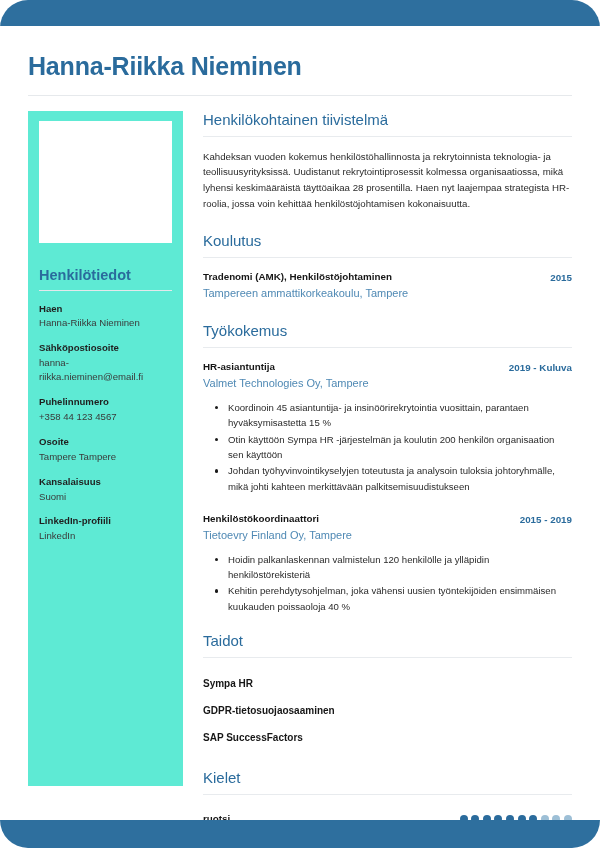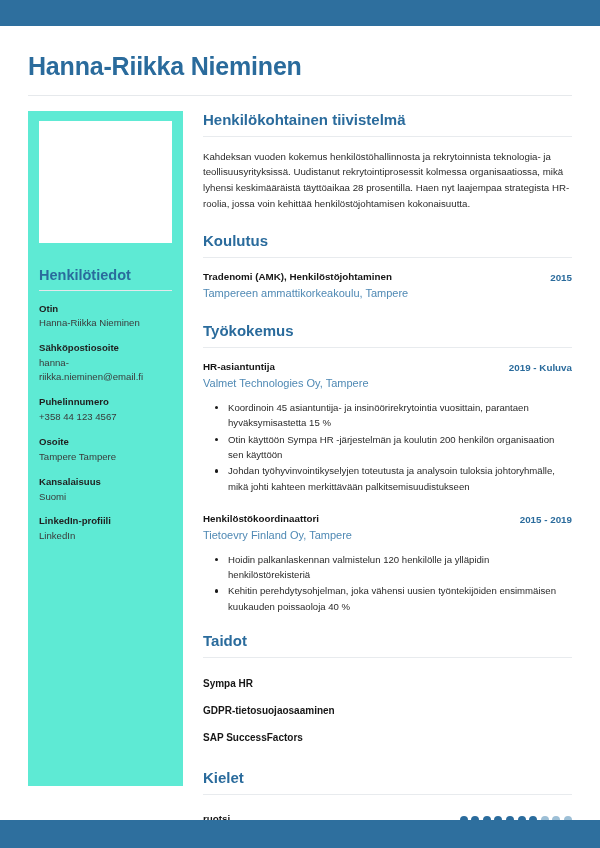--- a/index.html
+++ b/index.html
@@ -8,20 +8,21 @@
     height: 848px;
     background: #ffffff;
     font-family: "Liberation Sans", sans-serif;
   }
   .page {
     position: relative;
     width: 600px;
     height: 848px;
     background: #ffffff;
     overflow: hidden;
+    border-radius: 28px;
   }
   .top-band {
     position: absolute;
     top: 0; left: 0;
     width: 600px;
     height: 26px;
     background: #2e6f9e;
   }
   .bottom-band {
     position: absolute;
@@ -94,21 +95,21 @@
     word-break: break-word;
   }
   .main {
     flex: 1 1 auto;
     min-width: 0;
     padding-top: 0;
   }
   .section { margin-bottom: 4px; }
   .sec-heading {
     font-size: 15px;
-    font-weight: bold;
+    font-weight: normal;
     color: #2a6b9c;
     padding-bottom: 8px;
   }
   .sec-rule {
     border-bottom: 1px solid #e8ebee;
     margin-bottom: 12px;
   }
   .summary-text {
     font-size: 9.7px;
     color: #2b2b2b;
@@ -169,21 +170,21 @@
     font-size: 10px;
     font-weight: bold;
     color: #161616;
     padding: 6px 0;
     line-height: 1.5;
   }
   .skills-wrap { margin-bottom: 18px; }
   .lang-row {
     display: flex;
     justify-content: space-between;
-    align-items: flex-end;
+    align-items: center;
     padding-top: 6px;
     gap: 32px;
   }
   .lang-name {
     font-size: 9.8px;
     font-weight: bold;
     color: #161616;
   }
   .dots { display: flex; gap: 3.6px; align-items: center; }
   .dot {
@@ -209,21 +210,21 @@
     <div class="cols">
 
       <aside class="sidebar">
 
         <div class="photo-box"></div>
 
         <div class="sb-heading">Henkilötiedot</div>
         <div class="sb-rule"></div>
 
         <div class="contact-item">
-          <div class="contact-label">Otin</div>
+          <div class="contact-label">Haen</div>
           <div class="contact-value">Hanna-Riikka Nieminen</div>
         </div>
 
         <div class="contact-item">
           <div class="contact-label">Sähköpostiosoite</div>
           <div class="contact-value">hanna-riikka.nieminen@email.fi</div>
         </div>
 
         <div class="contact-item">
           <div class="contact-label">Puhelinnumero</div>

